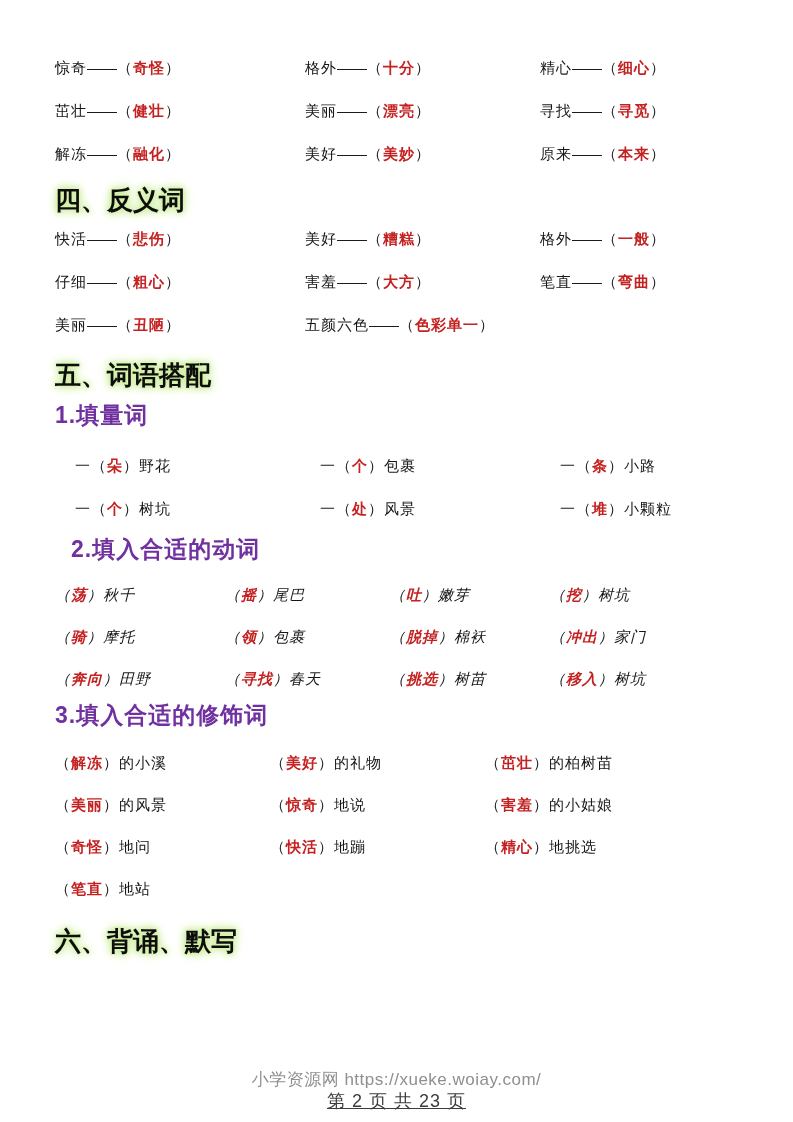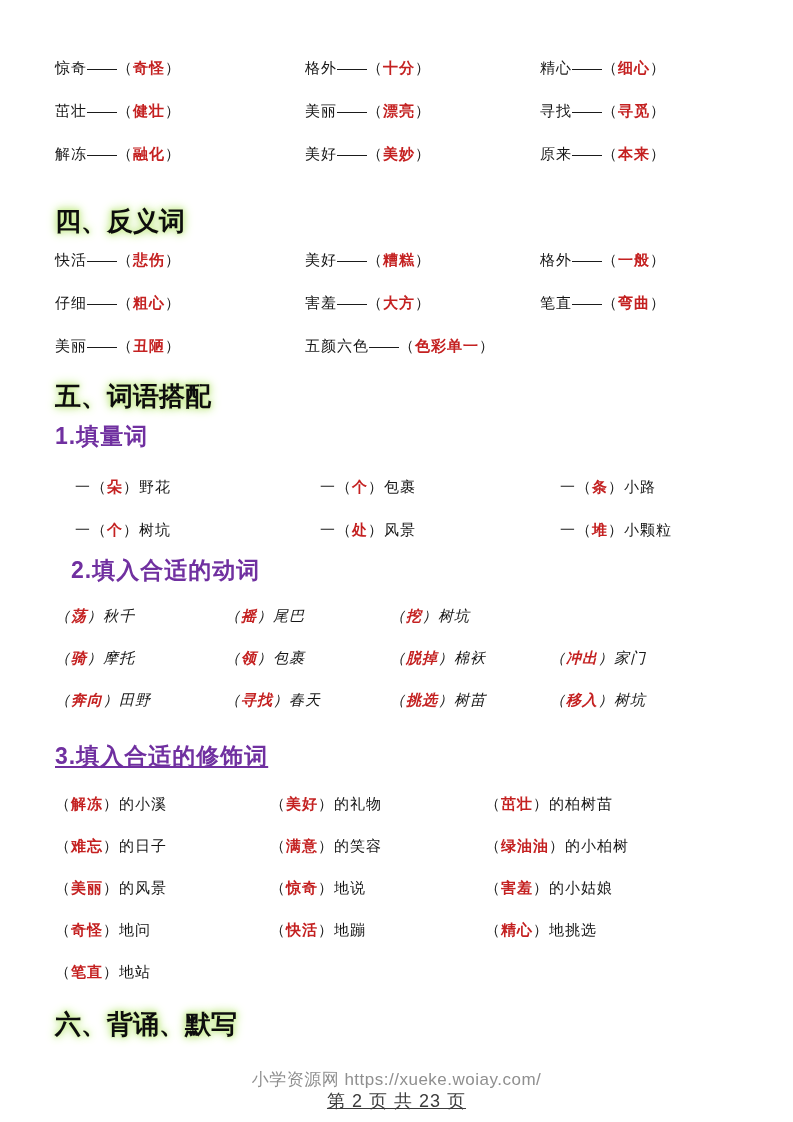--- a/index.html
+++ b/index.html
@@ -41,28 +41,28 @@
   }
   .sub-heading {
     font-size: 23px;
     font-weight: bold;
     color: var(--heading-purple, #7030a0);
     line-height: 30px;
     letter-spacing: 1px;
   }
 
   .mt-syn  { margin-top: 0; }
-  .h4      { margin-top: 29px; }
+  .h4      { margin-top: 8px; }
   .ant-blk { margin-top: 0; }
   .h5      { margin-top: 12px; }
   .sub1    { margin-top: 8px; }
   .q-blk   { margin-top: 14px; }
   .sub2    { margin-top: 4px; margin-left: 16px; }
   .v-blk   { margin-top: 10px; }
-  .sub3    { margin-top: 20px; text-decoration: underline; }
+  .sub3    { margin-top: 0; }
   .m-blk   { margin-top: 12px; }
   .h6      { margin-top: 14px; }
 
   .footer {
     position: absolute;
     left: 0; right: 0;
     bottom: 10px;
     text-align: center;
   }
   .footer-site {
@@ -138,20 +138,21 @@
         <span><span>一</span><span class="paren">（</span><span class="ans">处</span><span class="paren">）</span><span>风景</span></span>
         <span><span>一</span><span class="paren">（</span><span class="ans">堆</span><span class="paren">）</span><span>小颗粒</span></span>
       </div>
     </div>
 
   <div class="sub2 sub-heading">2.填入合适的动词</div>
   <div class="v-blk" id="verb-rows">
       <div class="v-row">
         <span><span class="paren">（</span><span class="ans">荡</span><span class="paren">）</span><span>秋千</span></span>
         <span><span class="paren">（</span><span class="ans">摇</span><span class="paren">）</span><span>尾巴</span></span>
+        <span><span class="paren">（</span><span class="ans">吐</span><span class="paren">）</span><span>嫩芽</span></span>
         <span><span class="paren">（</span><span class="ans">挖</span><span class="paren">）</span><span>树坑</span></span>
       </div>
       <div class="v-row">
         <span><span class="paren">（</span><span class="ans">骑</span><span class="paren">）</span><span>摩托</span></span>
         <span><span class="paren">（</span><span class="ans">领</span><span class="paren">）</span><span>包裹</span></span>
         <span><span class="paren">（</span><span class="ans">脱掉</span><span class="paren">）</span><span>棉袄</span></span>
         <span><span class="paren">（</span><span class="ans">冲出</span><span class="paren">）</span><span>家门</span></span>
       </div>
       <div class="v-row">
         <span><span class="paren">（</span><span class="ans">奔向</span><span class="paren">）</span><span>田野</span></span>
@@ -160,25 +161,20 @@
         <span><span class="paren">（</span><span class="ans">移入</span><span class="paren">）</span><span>树坑</span></span>
       </div>
     </div>
 
   <div class="sub3 sub-heading">3.填入合适的修饰词</div>
   <div class="m-blk" id="mod-rows">
       <div class="m-row">
         <span><span class="paren">（</span><span class="ans">解冻</span><span class="paren">）</span><span>的小溪</span></span>
         <span><span class="paren">（</span><span class="ans">美好</span><span class="paren">）</span><span>的礼物</span></span>
         <span><span class="paren">（</span><span class="ans">茁壮</span><span class="paren">）</span><span>的柏树苗</span></span>
-      </div>
-      <div class="m-row">
-        <span><span class="paren">（</span><span class="ans">难忘</span><span class="paren">）</span><span>的日子</span></span>
-        <span><span class="paren">（</span><span class="ans">满意</span><span class="paren">）</span><span>的笑容</span></span>
-        <span><span class="paren">（</span><span class="ans">绿油油</span><span class="paren">）</span><span>的小柏树</span></span>
       </div>
       <div class="m-row">
         <span><span class="paren">（</span><span class="ans">美丽</span><span class="paren">）</span><span>的风景</span></span>
         <span><span class="paren">（</span><span class="ans">惊奇</span><span class="paren">）</span><span>地说</span></span>
         <span><span class="paren">（</span><span class="ans">害羞</span><span class="paren">）</span><span>的小姑娘</span></span>
       </div>
       <div class="m-row">
         <span><span class="paren">（</span><span class="ans">奇怪</span><span class="paren">）</span><span>地问</span></span>
         <span><span class="paren">（</span><span class="ans">快活</span><span class="paren">）</span><span>地蹦</span></span>
         <span><span class="paren">（</span><span class="ans">精心</span><span class="paren">）</span><span>地挑选</span></span>

